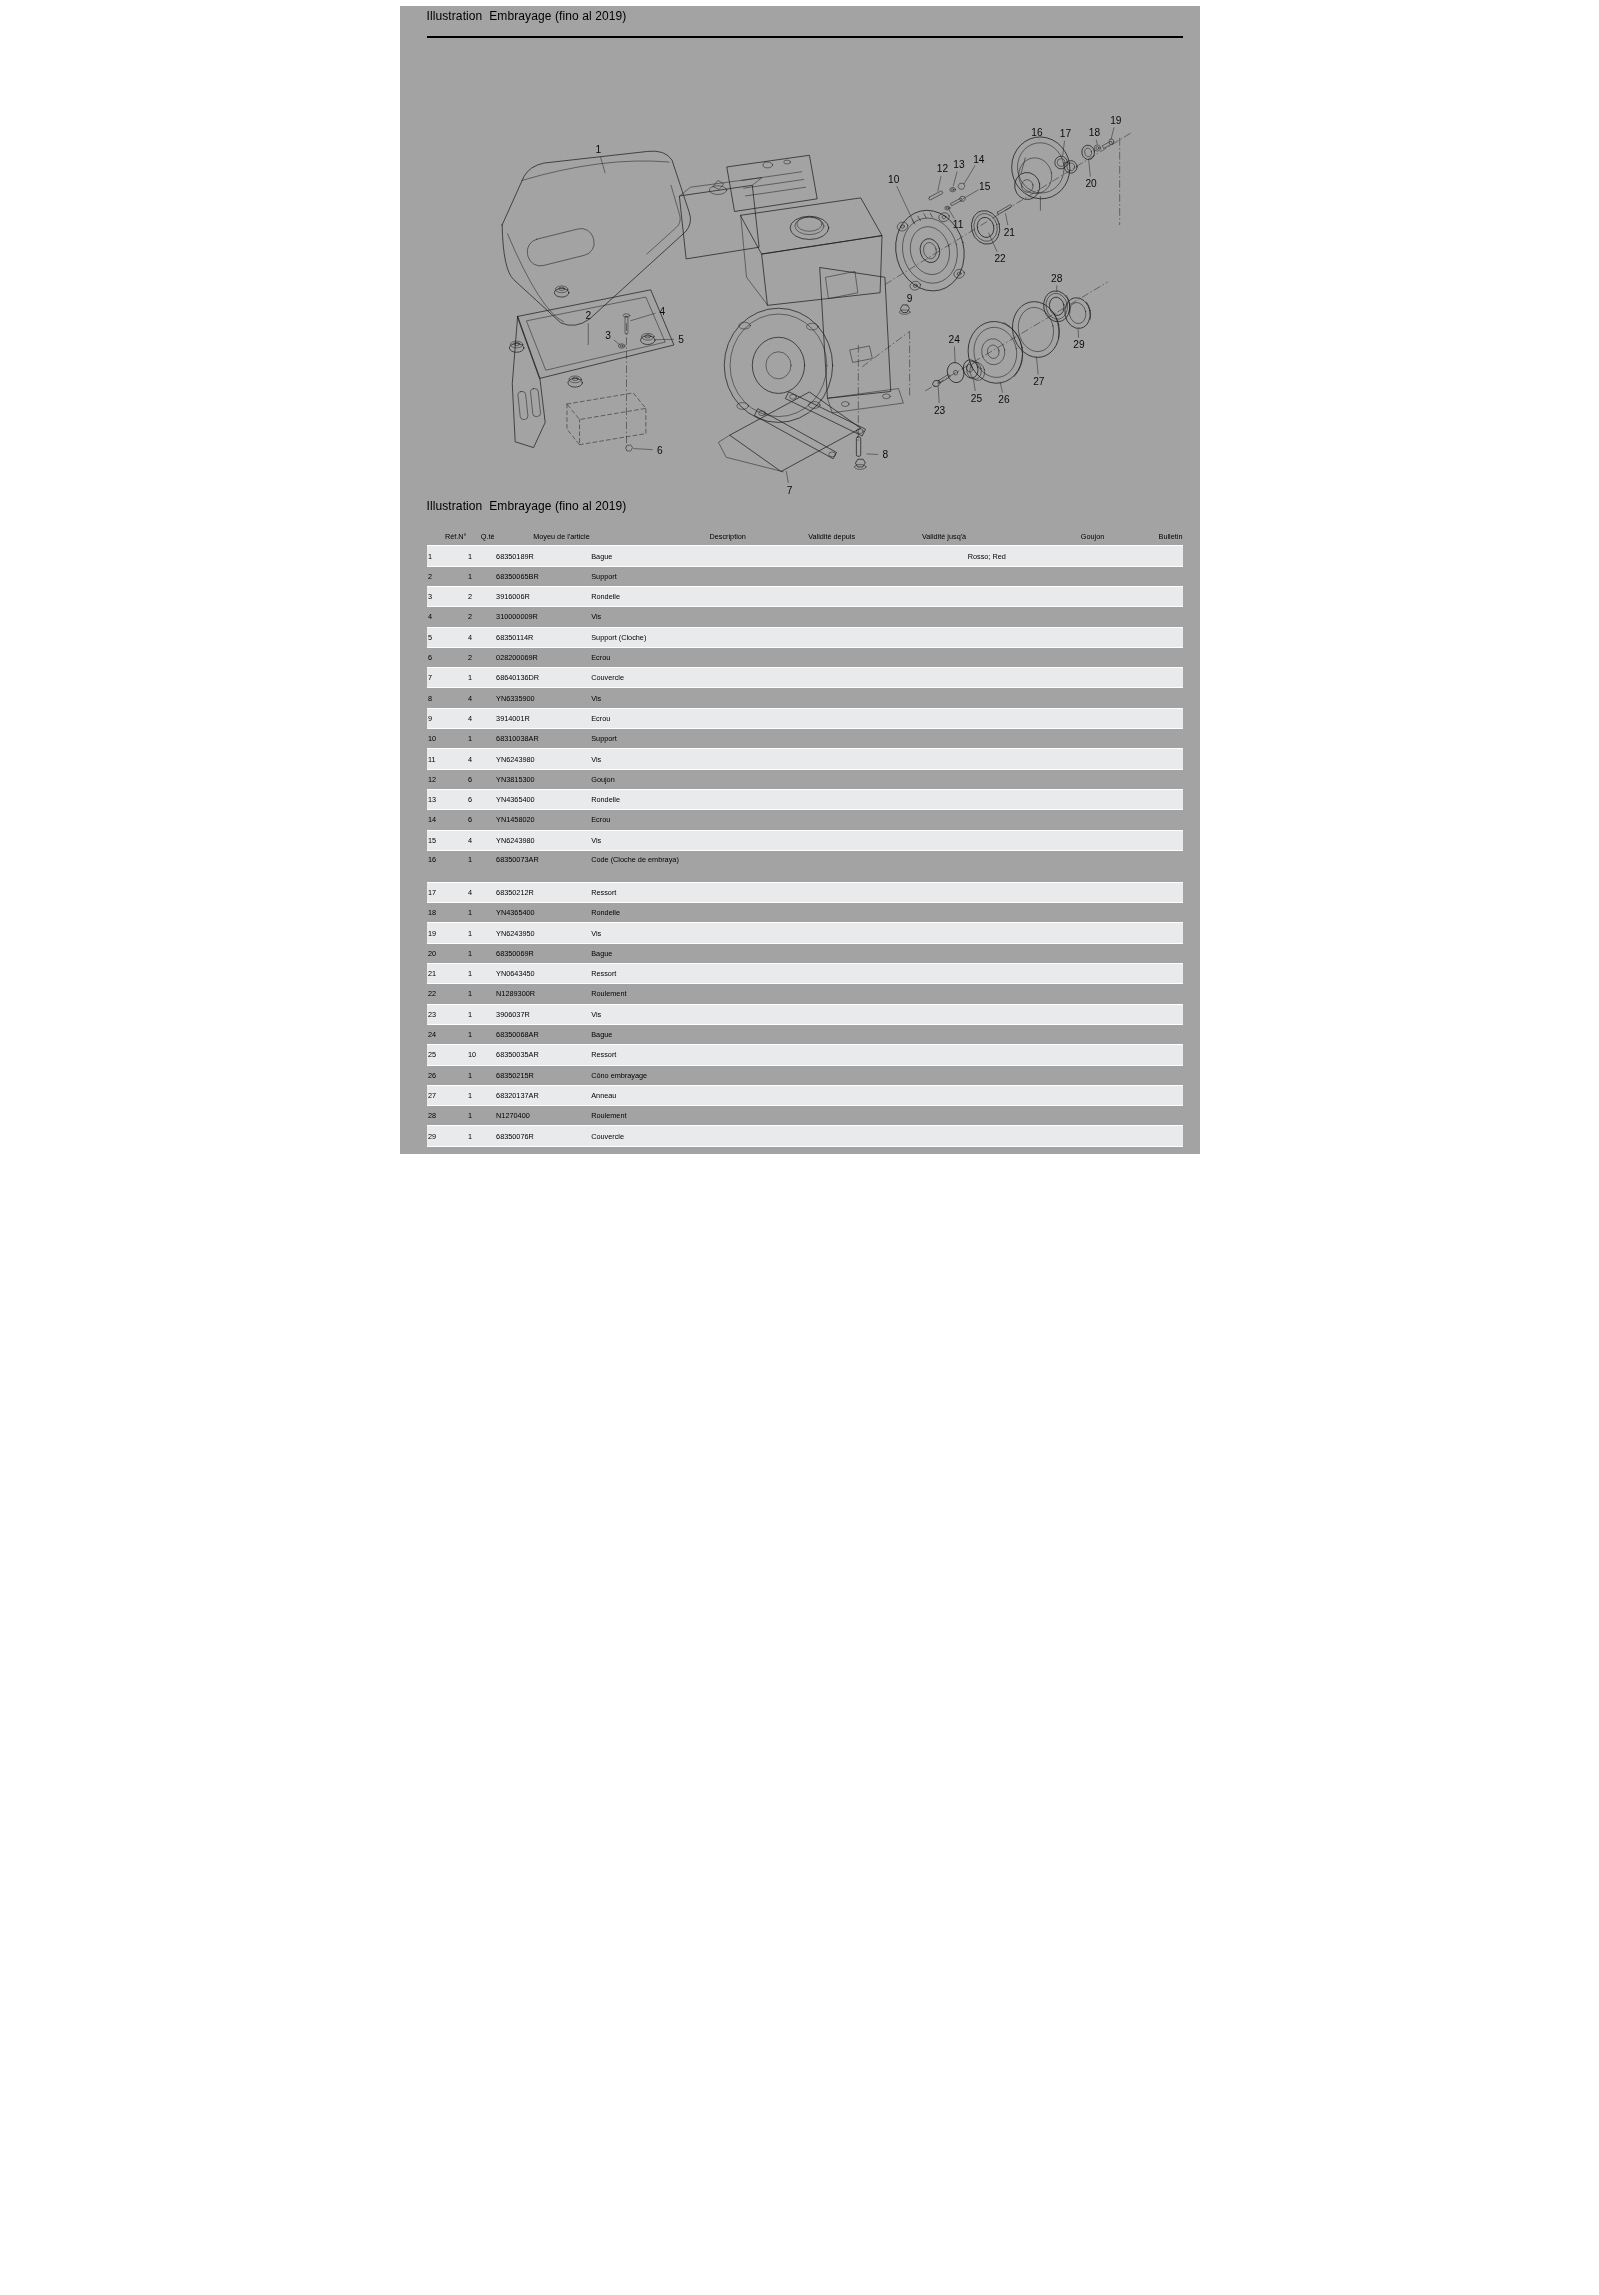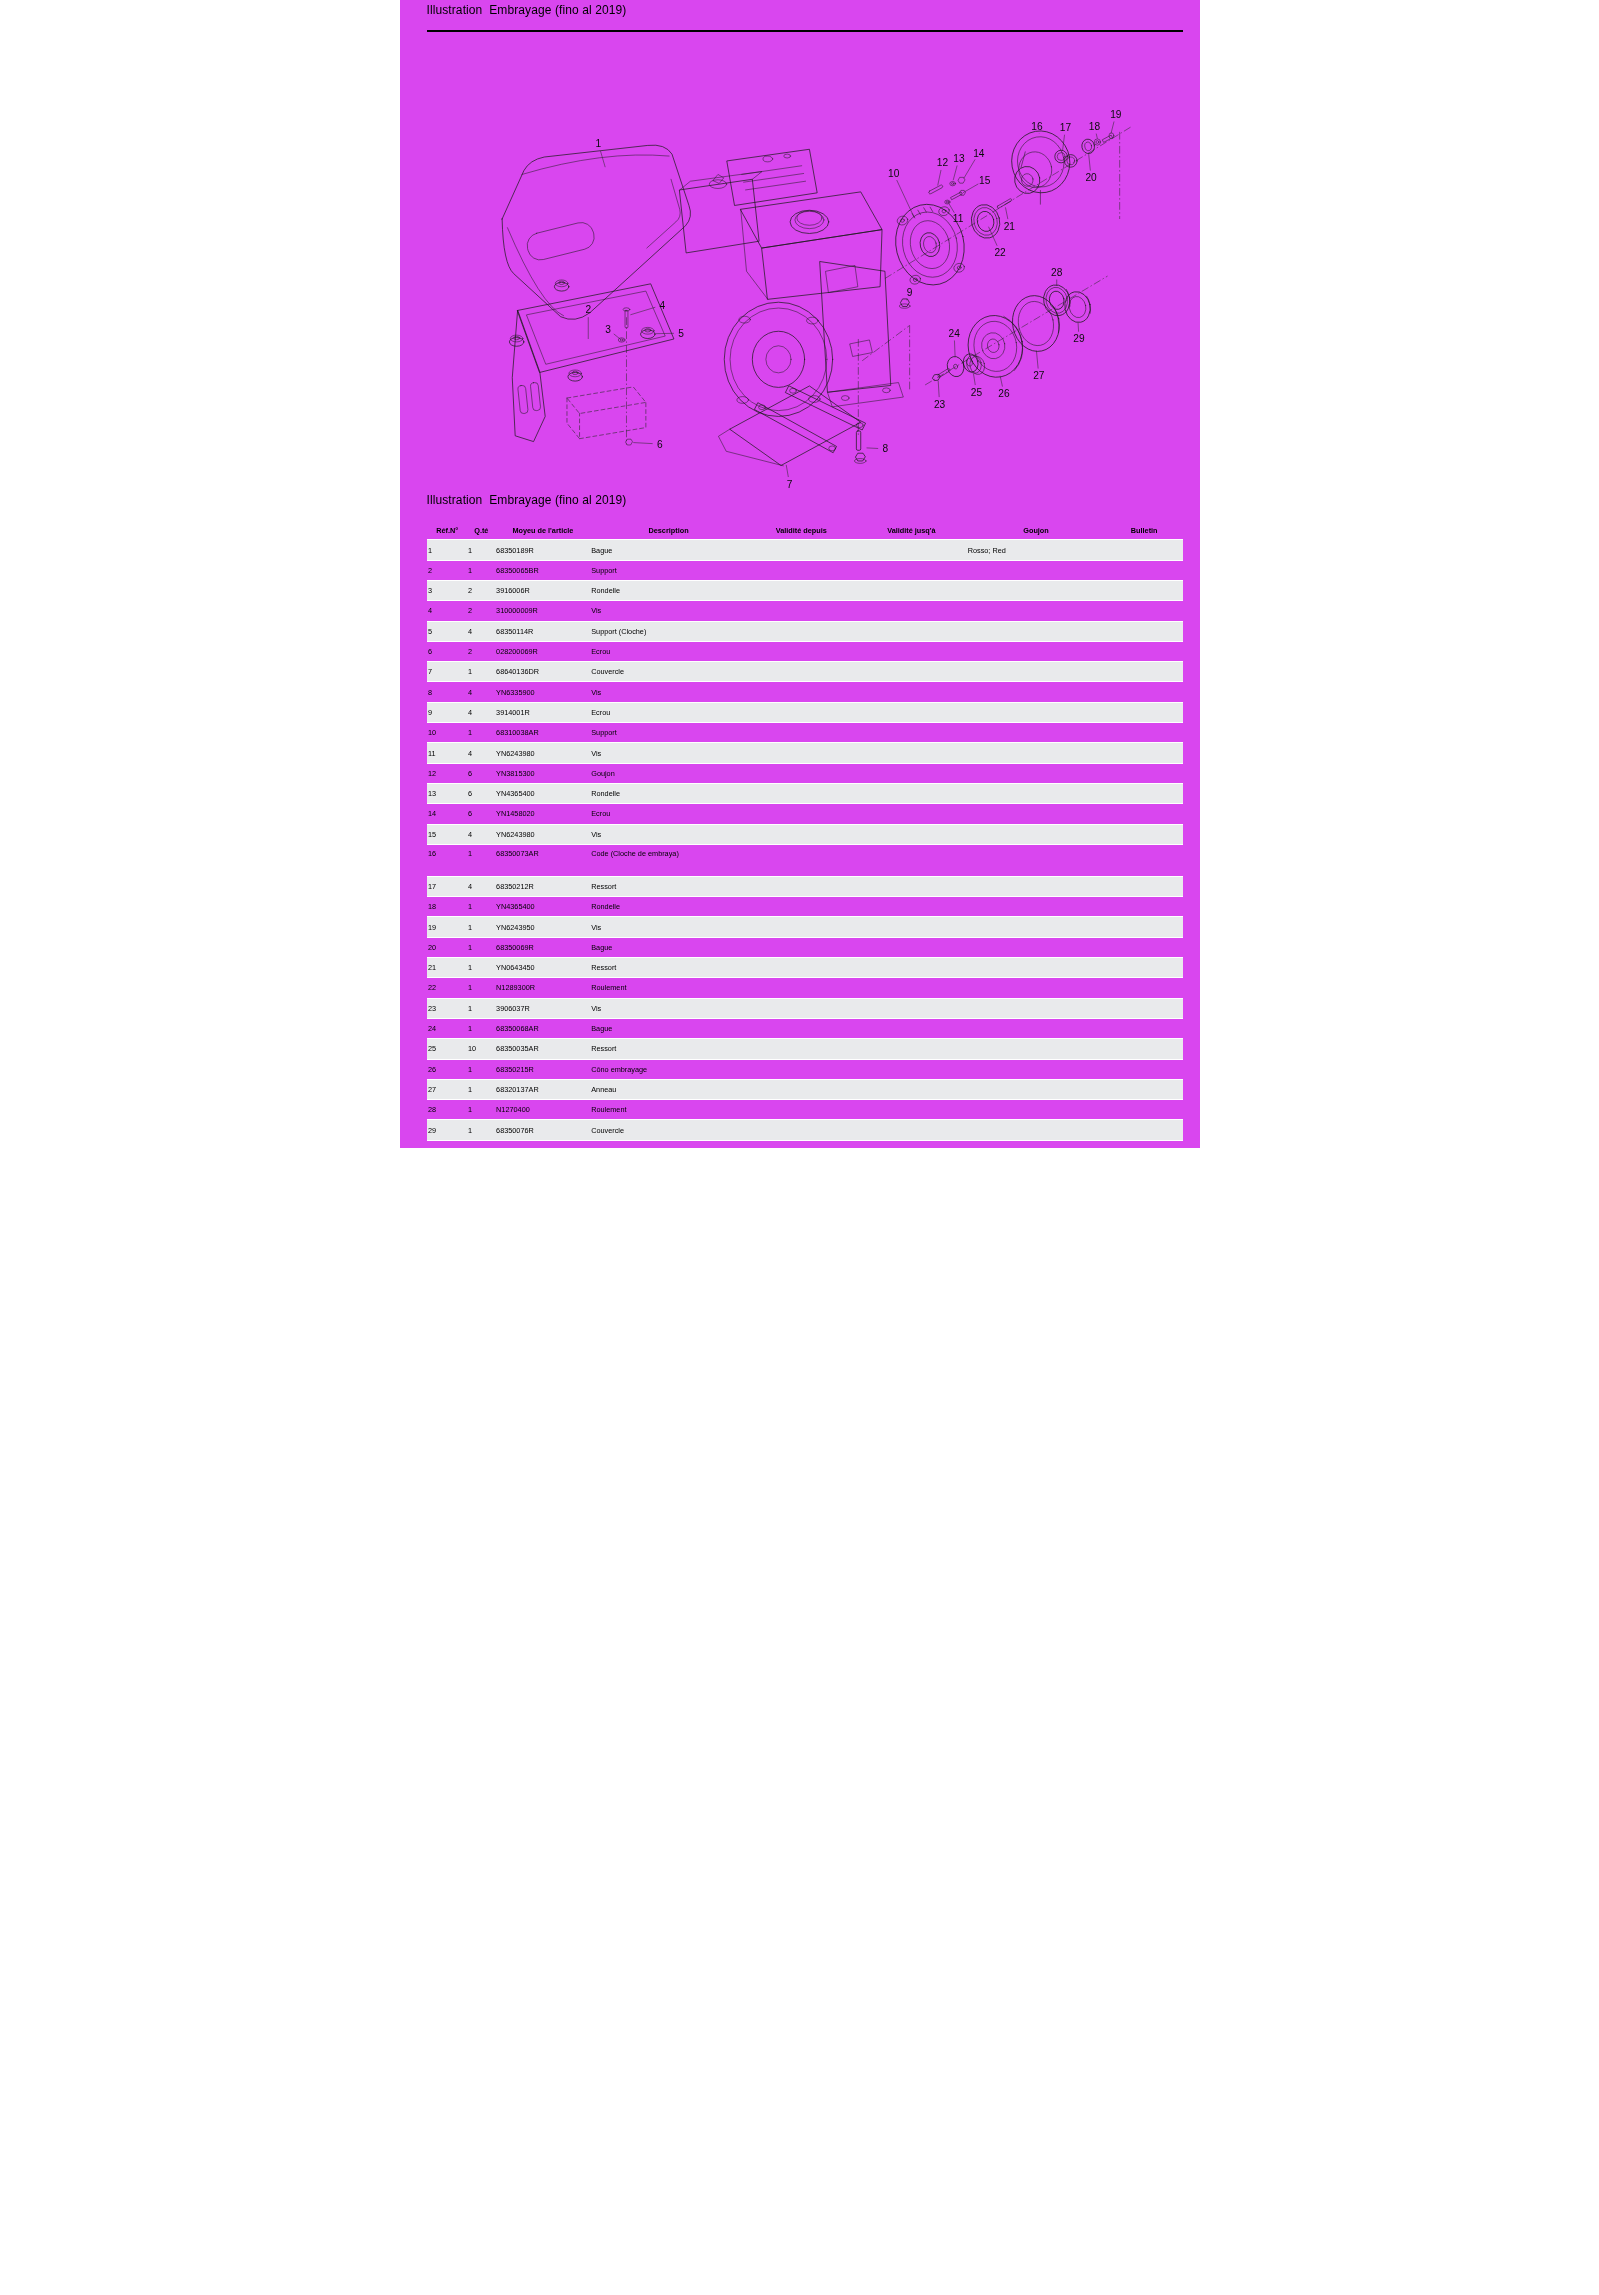--- a/index.html
+++ b/index.html
@@ -1,35 +1,35 @@
 <!DOCTYPE html>
 <html style="font-size:7.7px"><head>
 <meta charset="utf-8">
 <style>
   html,body{margin:0;padding:0;background:#fff;}
   .page{
-    position:relative;width:800px;height:1148px;margin:0 auto;background:#d946ef;
+    position:relative;width:800px;height:1148px;margin:6px auto;background:#a3a3a3;
     font-family:"Liberation Sans",sans-serif;color:#000;overflow:hidden;
   }
   .page-title{
     position:absolute;left:27px;top:2.9px;margin:0;font-size:12px;font-weight:400;
     letter-spacing:0.1px;white-space:pre-wrap;
   }
   .title-rule{position:absolute;left:27px;top:30px;width:756px;height:1.5px;background:#000;}
   .table-title{
     position:absolute;left:27px;top:493px;margin:0;font-size:12px;font-weight:400;
     letter-spacing:0.1px;white-space:pre-wrap;
   }
   .diagram-svg{position:absolute;left:0;top:34px;}
   .parts-table{
     position:absolute;left:27px;top:526px;width:756px;
     border-collapse:collapse;table-layout:fixed;font-size:7.3px;
   }
   .parts-table th{
-    text-align:center;font-weight:700;font-size:7.3px;vertical-align:bottom;
+    text-align:right;font-weight:400;font-size:7.3px;vertical-align:bottom;
     padding:0 0 4.4px 1.5px;white-space:nowrap;
   }
   .parts-table td{padding:0 0 0 1.5px;vertical-align:middle;overflow:hidden;white-space:nowrap;}
   .parts-table tbody tr{height:20.3px;}
   .parts-table tbody tr td{border-top:1.5px solid #fff;border-bottom:1.5px solid #fff;}
   .parts-table tbody tr.g{background:#e9eaec;}
   .parts-table tbody tr.tall{height:32px;}
   .parts-table tbody tr.tall td{vertical-align:top;padding-top:3.9px;}
   
   .art{stroke:#1c1c1c;fill:none;stroke-width:1.5;stroke-linejoin:round;stroke-linecap:round;}

